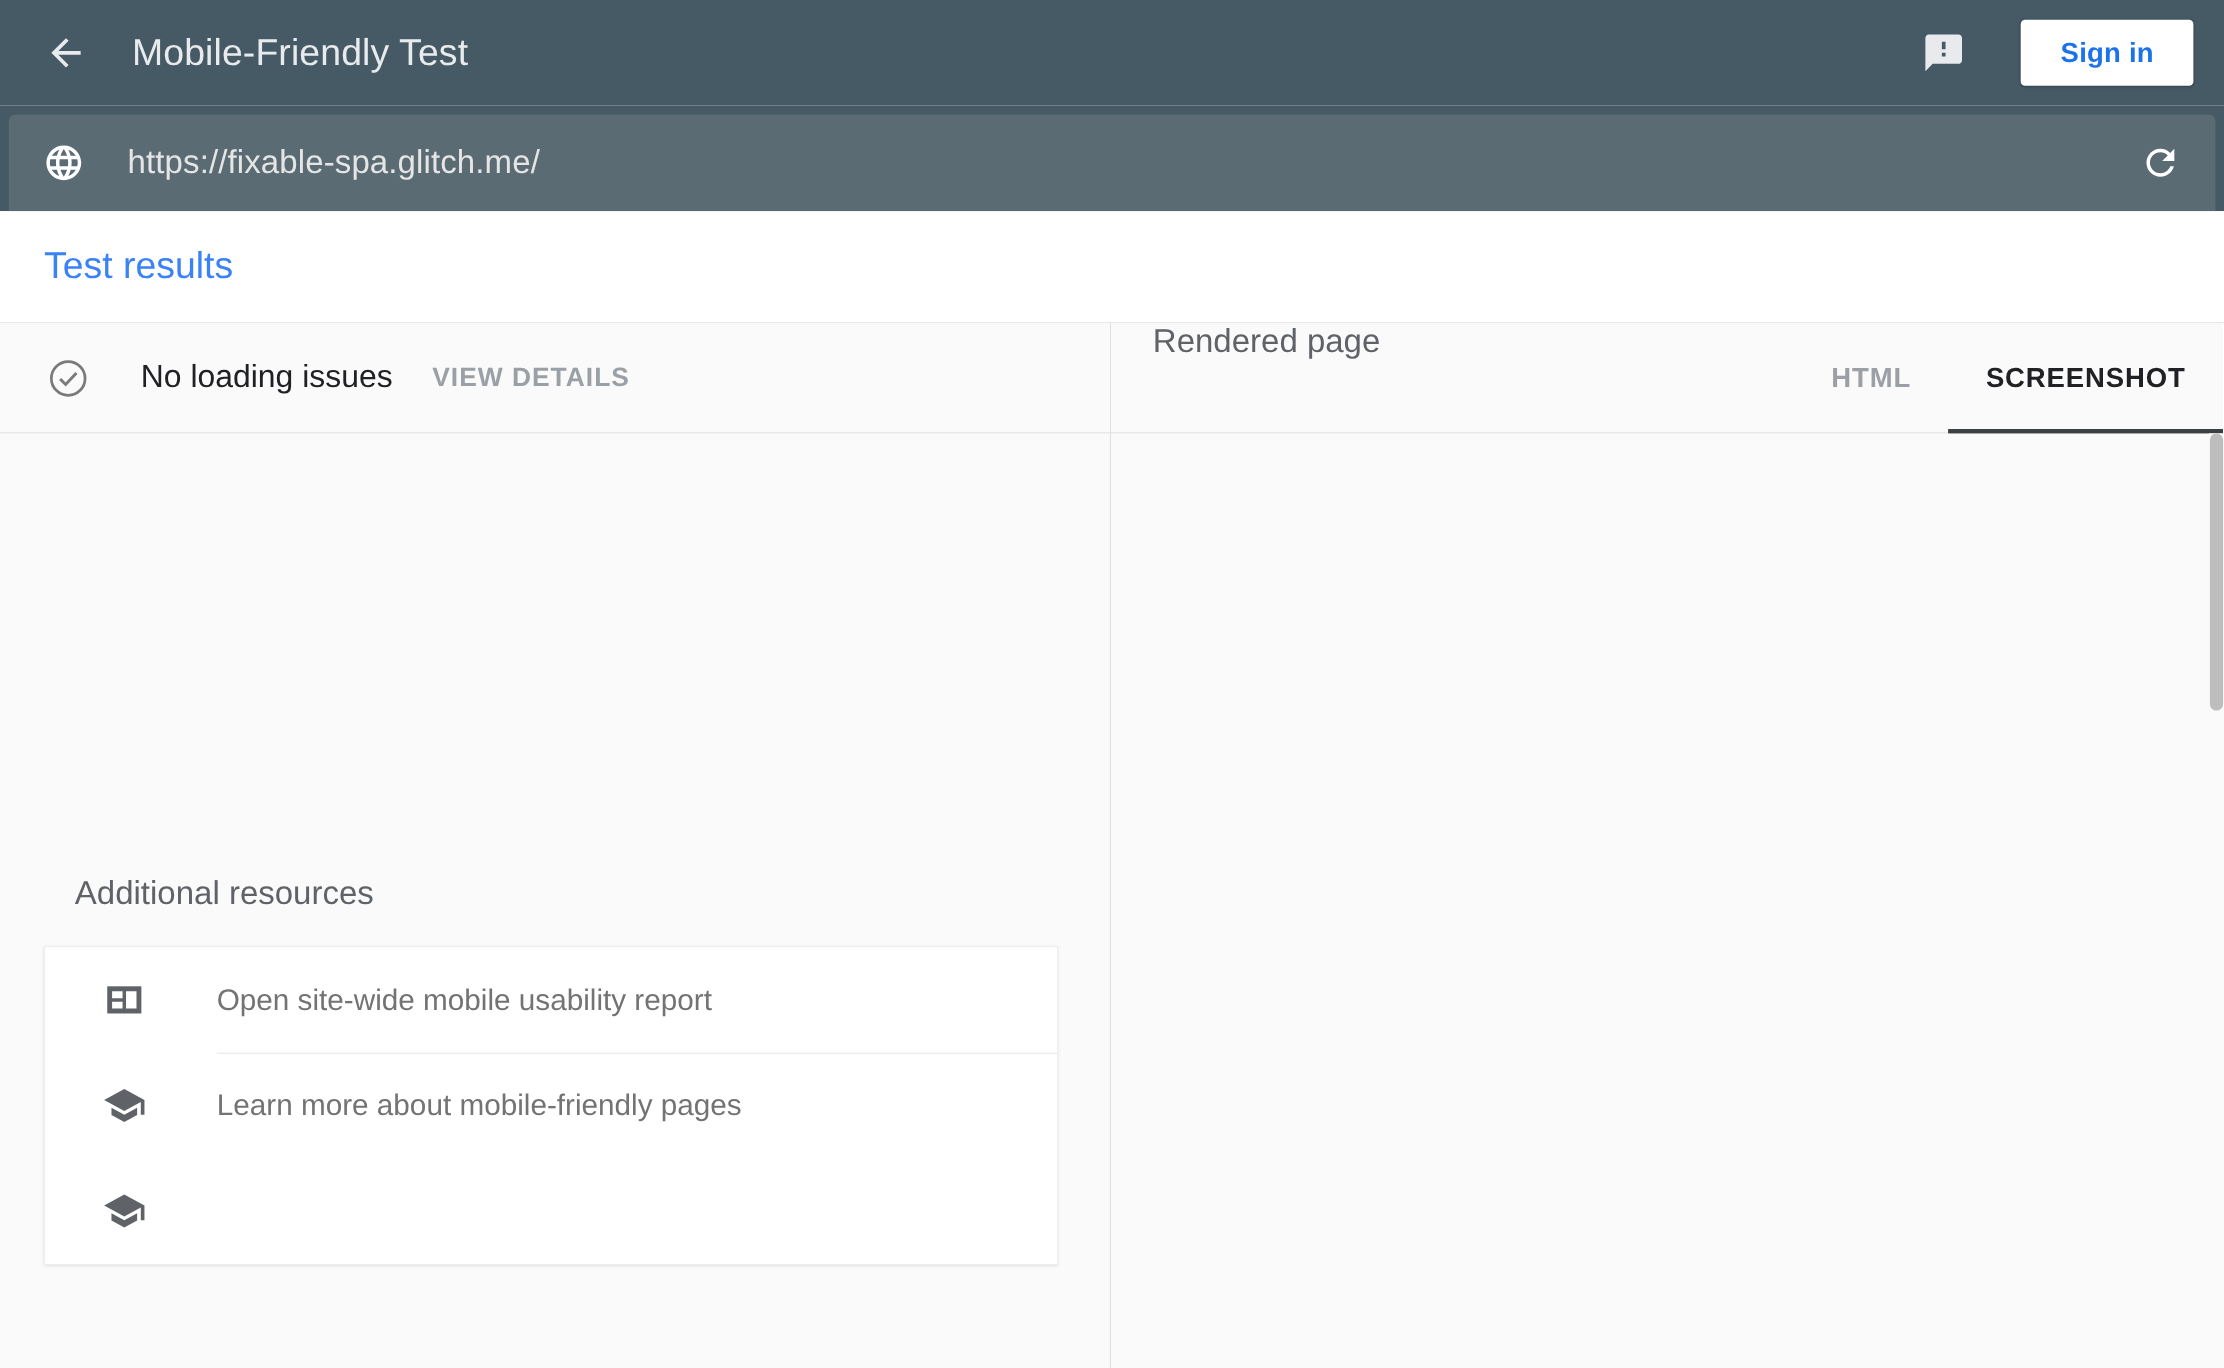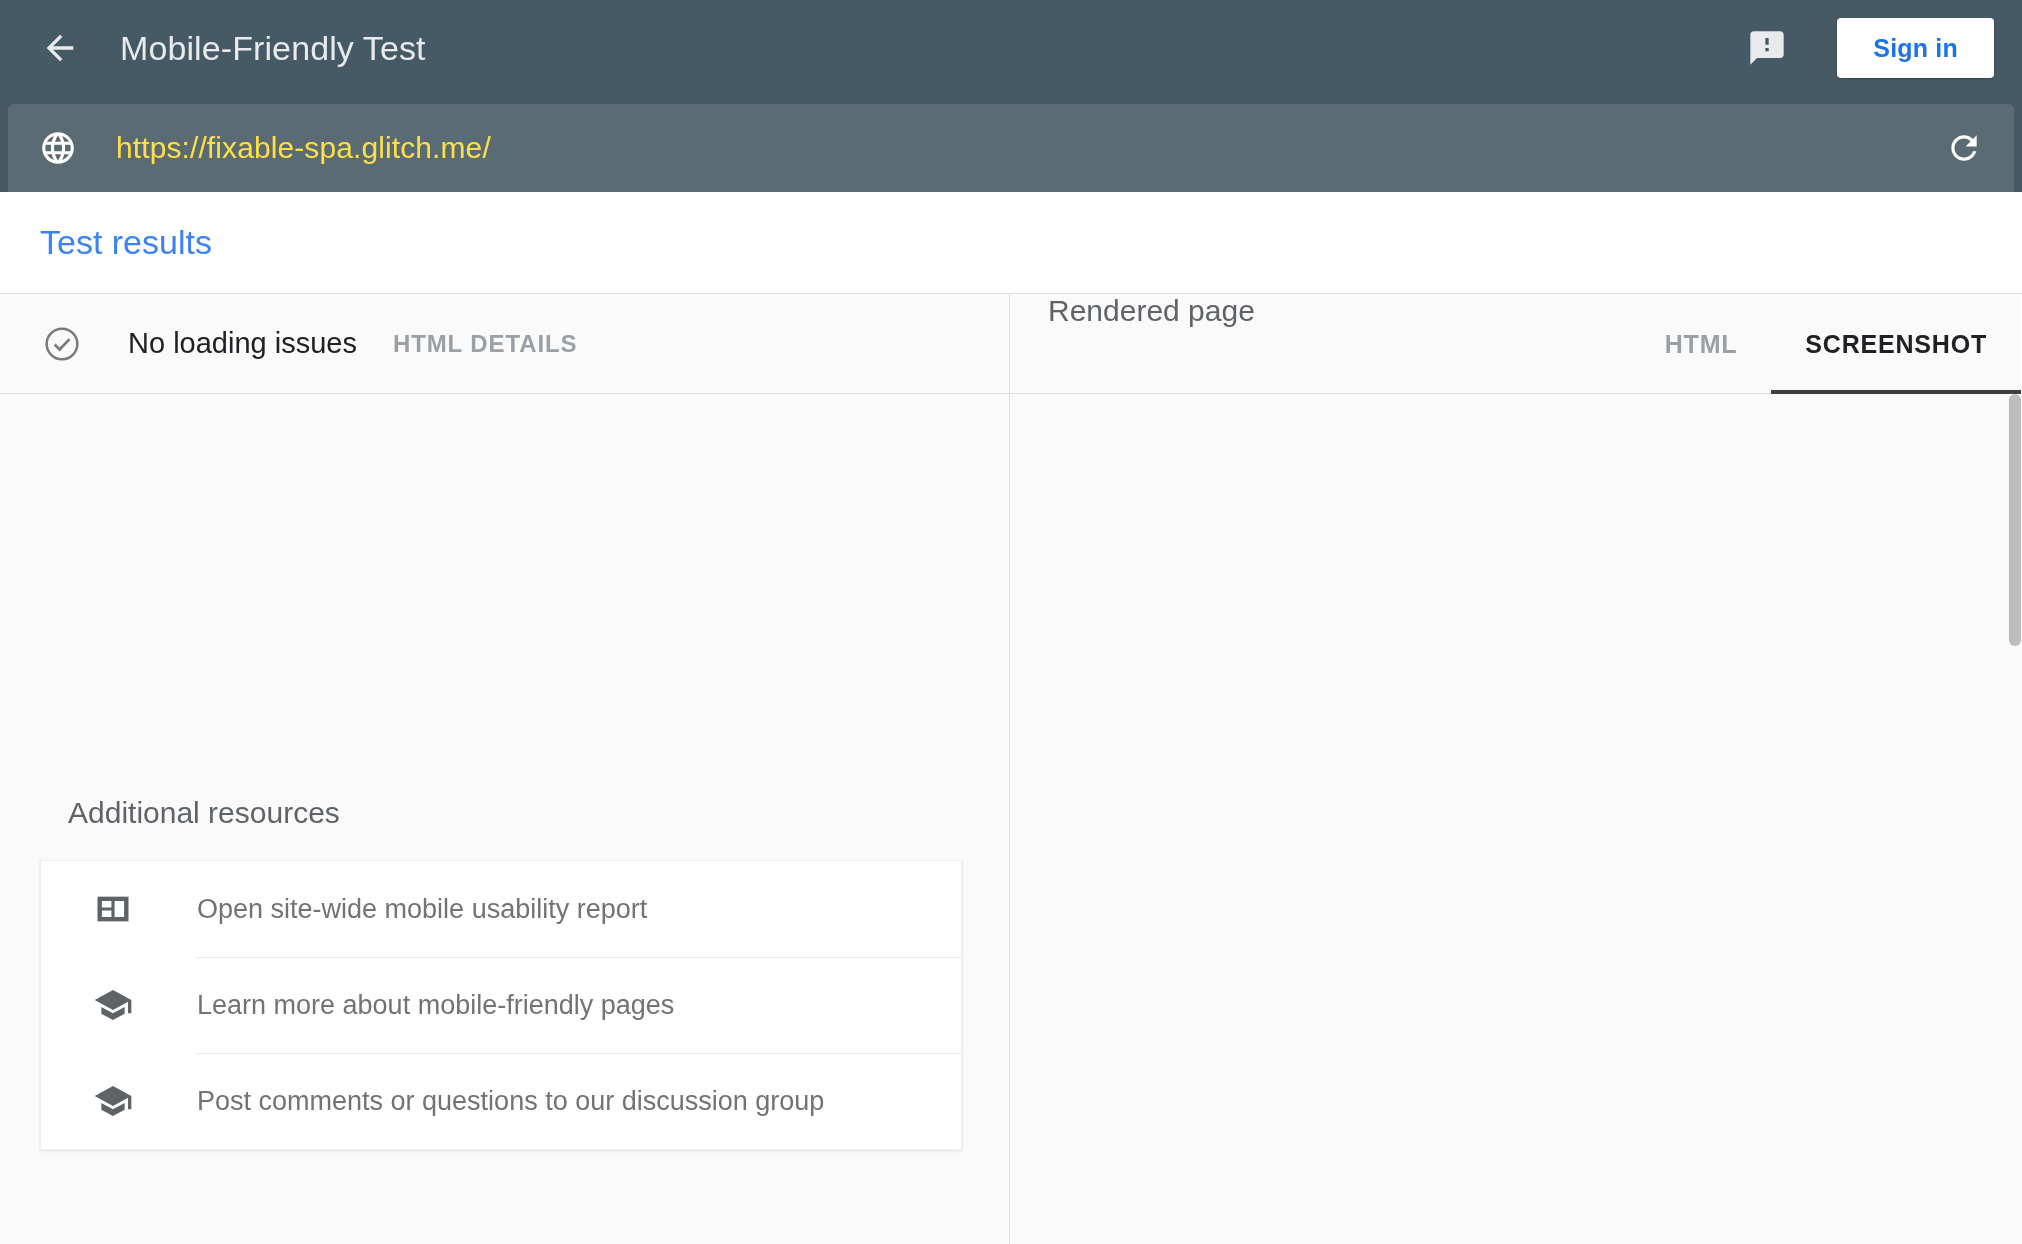--- a/index.html
+++ b/index.html
@@ -65,21 +65,21 @@
   .urlbar {
     width: 100%; height: 88px;
     background: #5a6b74;
     border-radius: 6px 6px 0 0;
     display: flex; align-items: center;
     padding: 0 28px;
   }
   .globe-icon { width: 44px; height: 44px; flex: 0 0 auto; display:flex; align-items:center; justify-content:center;}
   .url-text {
     margin-left: 36px;
-    color: #fde047;
+    color: #e5e5e5;
     font-size: 30px;
     letter-spacing: 0.1px;
     white-space: nowrap;
     flex: 1 1 auto;
   }
   .reload-icon { width: 44px; height: 44px; flex: 0 0 auto; display:flex; align-items:center; justify-content:center; cursor:pointer;}
 
   
   .results-header {
     position: absolute; top: 192px; left: 0;
@@ -350,21 +350,21 @@
 
   <div class="left-col">
     <div class="status-row">
       <span class="status-check">
         <svg width="40" height="40" viewBox="0 0 24 24">
           <circle cx="12" cy="12" r="9.2" fill="none" stroke="#7a7a7a" stroke-width="1.5"></circle>
           <path fill="none" stroke="#7a7a7a" stroke-width="1.6" d="M7.6 12.3l3 3 5.9-6.2"></path>
         </svg>
       </span>
       <span class="status-text">No loading issues</span>
-      <span class="view-details">HTML DETAILS</span>
+      <span class="view-details">VIEW DETAILS</span>
     </div>
 
 
     <div class="resources-title">Additional resources</div>
 
     <div class="resources-card">
 
       <div class="resource-item">
         <span class="res-icon">
           <svg width="38" height="38" viewBox="0 0 24 24">
@@ -389,23 +389,20 @@
         </span>
       </div>
 
       <div class="resource-item">
         <span class="res-icon">
           <svg width="40" height="40" viewBox="0 0 24 24">
             <path fill="#5f6368" d="M12 3L1 9l11 6 9-4.91V17h2V9L12 3z"></path>
             <path fill="#5f6368" d="M5 13.18v4L12 21l7-3.82v-4L12 17l-7-3.82z"></path>
           </svg>
         </span>
-        <span class="res-label-wrap">
-          <span class="res-label">Post comments or questions to our discussion group</span>
-        </span>
       </div>
 
     </div>
   </div>
 
   <div class="right-col">
     <div class="tabs-row">
       <span class="rendered-label">Rendered page</span>
       <span class="tabs-spacer"></span>
       <span class="tab">HTML</span>

